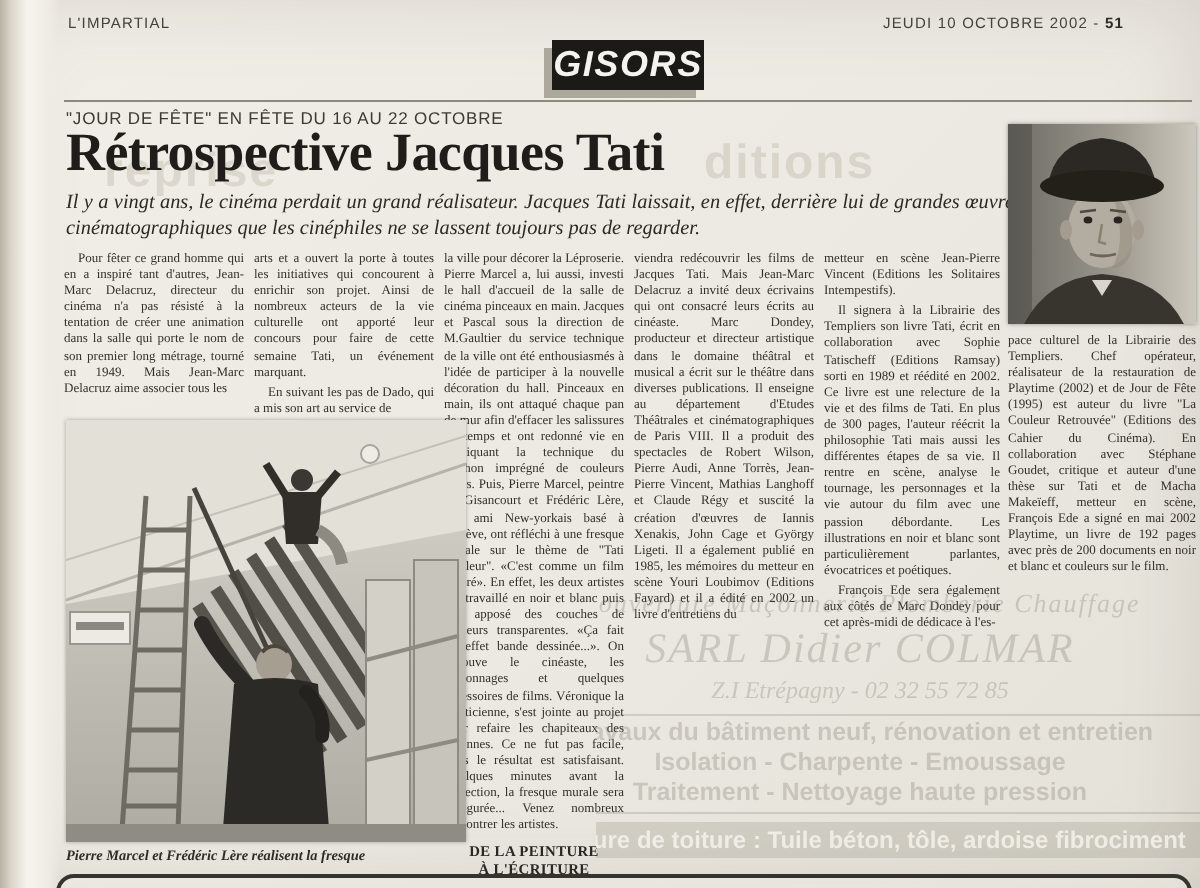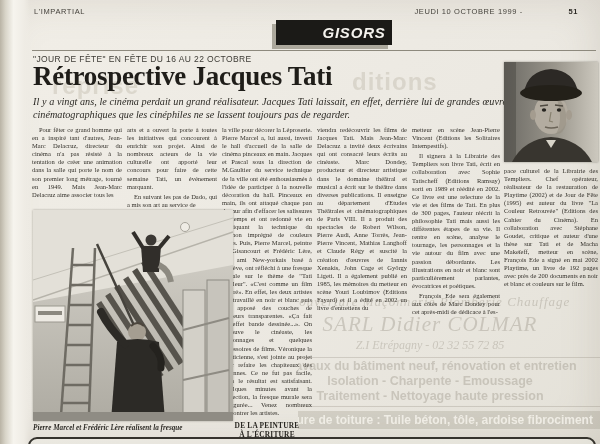--- a/index.html
+++ b/index.html
@@ -6,27 +6,27 @@
   .page{
     position:relative;width:600px;height:444px;overflow:hidden;
     background:linear-gradient(135deg,#f1eee7 0%,#ece9e2 55%,#e4e1d8 100%);
     font-family:"Liberation Serif","DejaVu Serif",serif;color:#33312c;
     box-shadow:inset 0 0 40px rgba(120,112,95,.18);
   }
   
   .scan-edge{position:absolute;left:0;top:0;width:30px;height:444px;
     background:linear-gradient(90deg,#b9b3a5 0%,#d8d4c8 18%,#f6f4ee 45%,#efece5 80%,rgba(236,233,226,0) 100%);}
   
-  .masthead{position:absolute;left:34px;right:22px;top:7px;display:flex;justify-content:space-between;
+  .masthead{position:absolute;left:34px;right:38px;top:7px;display:flex;justify-content:space-between;
     font-family:"Liberation Sans","DejaVu Sans",sans-serif;font-size:7.5px;letter-spacing:.6px;color:#45423c;}
-  .masthead .pagenum{font-weight:bold;color:#2e2c27;margin-left:43px;}
+  .masthead .pagenum{font-weight:bold;color:#2e2c27;}
   .section-badge{position:absolute;left:276px;top:20px;width:76px;height:25px;background:#1b1a17;
     color:#f5f3ee;display:flex;align-items:center;justify-content:center;
     font-family:"Liberation Sans","DejaVu Sans",sans-serif;font-style:italic;font-weight:bold;
-    font-size:15px;letter-spacing:.8px;box-shadow:-4px 4px 0 rgba(150,145,132,.75);padding-left:40px;}
+    font-size:18px;letter-spacing:.8px;box-shadow:-4px 4px 0 rgba(150,145,132,.75);}
   .header-rule{position:absolute;left:32px;right:4px;top:50px;height:1px;background:#8d897d;}
   
   .ghost{position:absolute;font-weight:bold;color:rgba(158,150,132,.25);font-size:24px;
     font-family:"Liberation Sans","DejaVu Sans",sans-serif;letter-spacing:1px;pointer-events:none;}
   .g1{left:52px;top:72px;}
   .g2{left:352px;top:68px;}
   
   .kicker{position:absolute;left:33px;top:54px;font-family:"Liberation Sans","DejaVu Sans",sans-serif;
     font-size:8.5px;letter-spacing:.4px;color:#3c3a34;}
   .headline{position:absolute;left:33px;top:60px;width:474px;margin:0;
@@ -69,21 +69,21 @@
 </style>
 </head>
 <body>
 
 <div class="page">
 
   <div class="scan-edge"></div>
 
   <div class="masthead">
     <span>L'IMPARTIAL</span>
-    <span><span>JEUDI 10 OCTOBRE 1999 -</span>&nbsp;<span class="pagenum">51</span></span>
+    <span><span>JEUDI 10 OCTOBRE 2002 -</span>&nbsp;<span class="pagenum">51</span></span>
   </div>
 
   <div class="ghost g1">reprise</div>
   <div class="ghost g2">ditions</div>
 
   <div class="section-badge">GISORS</div>
   <div class="header-rule"></div>
 
   <div class="kicker">"JOUR DE FÊTE"  EN FÊTE DU 16 AU 22 OCTOBRE</div>
   <h1 class="headline">Rétrospective Jacques Tati</h1>

